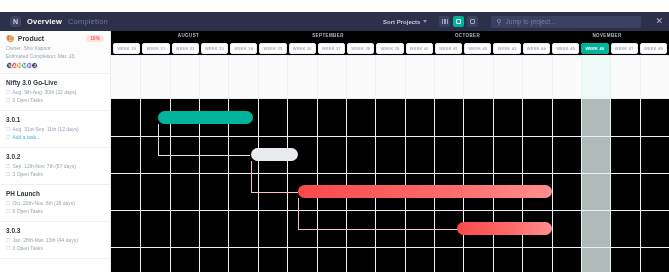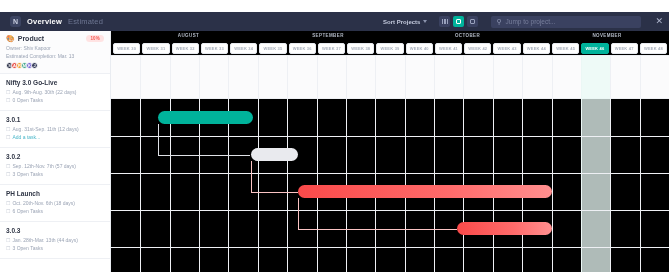--- a/index.html
+++ b/index.html
@@ -147,21 +147,21 @@
 </style>
 </head>
 <body>
 
 <div id="app">
 
   <div class="topnav">
     <div class="logo-mark">N</div>
 
     <div class="nav-tab active">Overview</div>
-    <div class="nav-tab inactive">Estimated</div>
+    <div class="nav-tab inactive">Completion</div>
 
     <div class="topnav-spacer"></div>
 
     <div class="sort-projects">
       <span>Sort Projects</span>
       <span class="caret-down"></span>
     </div>
 
     <div class="view-toggle">
       <div class="view-btn">

